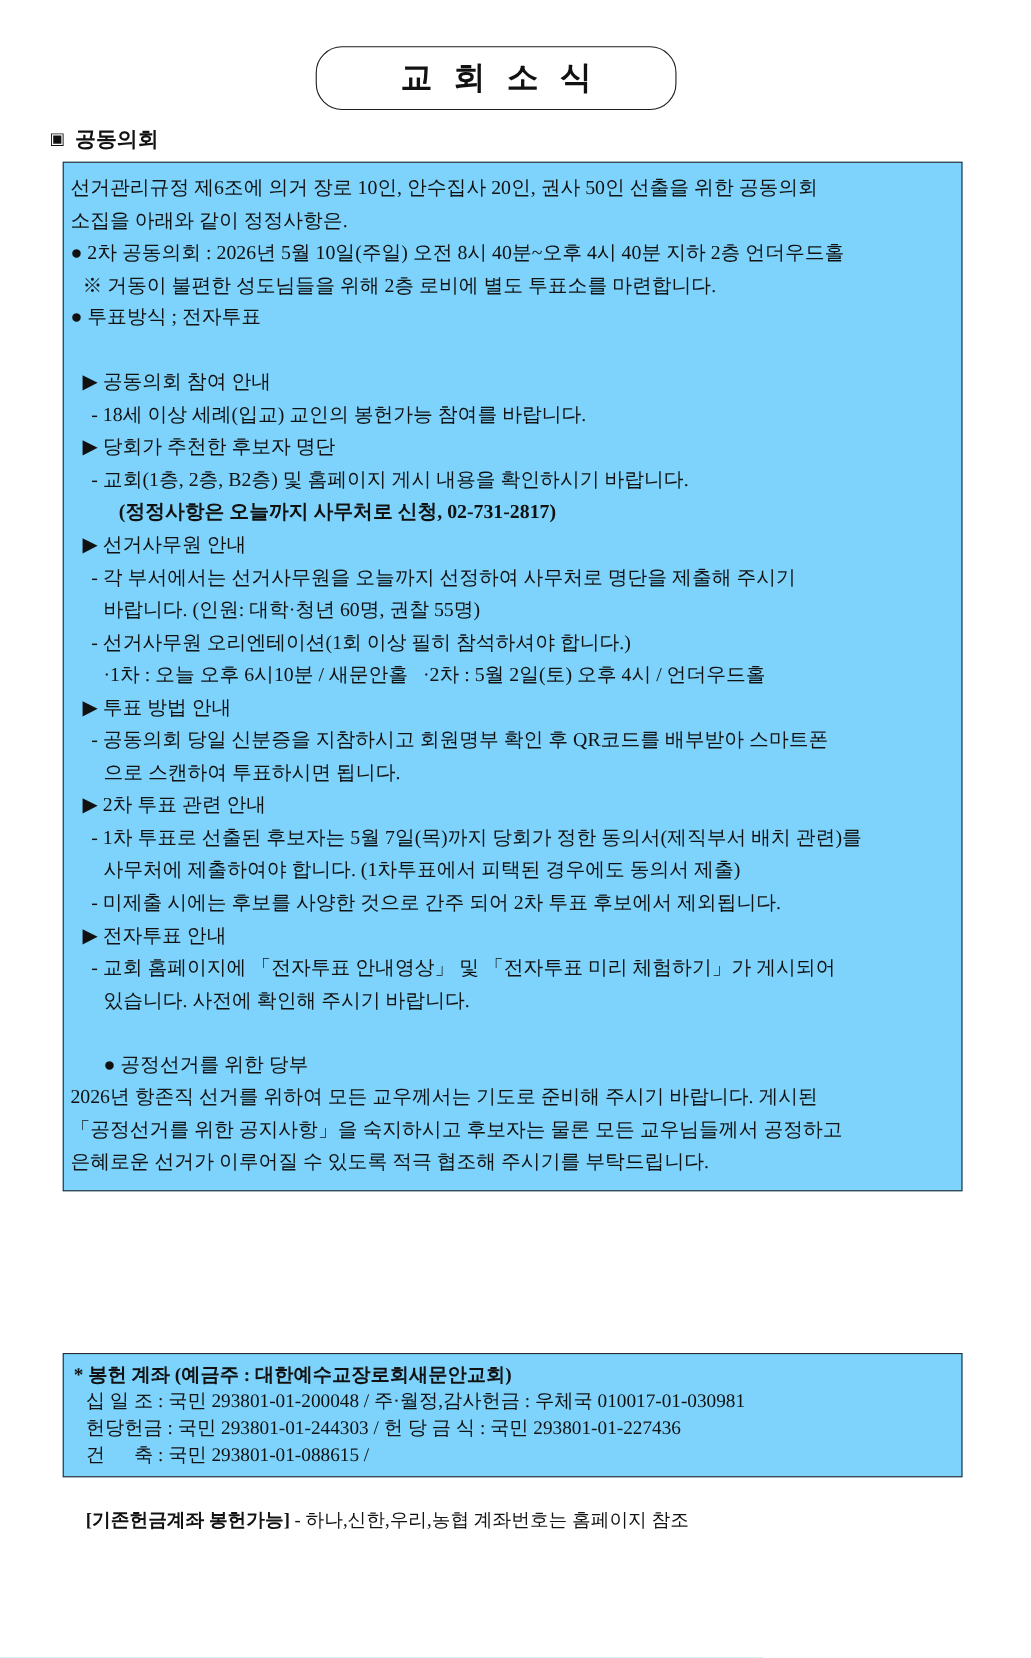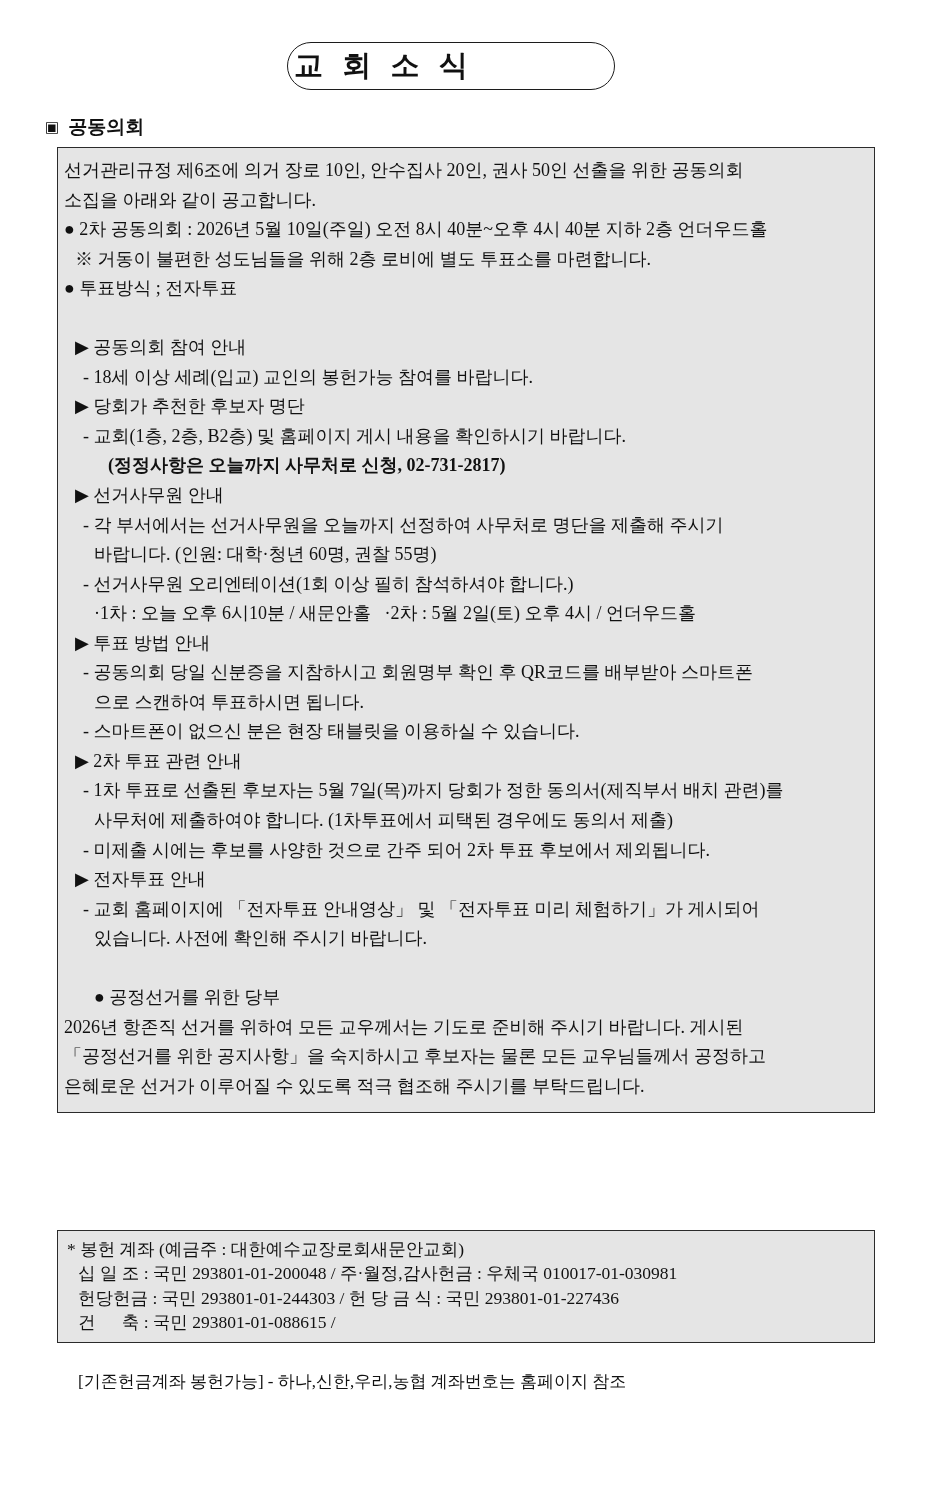--- a/index.html
+++ b/index.html
@@ -1,83 +1,82 @@
 <!DOCTYPE html>
 <html><head>
 <meta charset="utf-8">
 <style>
   html,body{margin:0;padding:0;}
   body{
     width:937px;height:1507px;position:relative;background:#ffffff;color:#111;
     font-family:"Liberation Serif","DejaVu Serif",serif;
   }
   .title-banner{
-    position:absolute;left:287px;top:42px;width:328px;height:48px;
+    position:absolute;left:287px;top:42px;width:328px;height:58px;
     border:1.6px solid #1c1c1c;border-radius:24px;
-    display:flex;align-items:center;
+    display:flex;align-items:center;justify-content:center;
     font-size:29px;font-weight:600;letter-spacing:6px;box-sizing:border-box;
     padding-left:6px;
   }
   .section-header{
     position:absolute;left:45px;top:114px;font-size:19px;font-weight:bold;
     display:flex;align-items:center;
   }
   .section-header .marker{font-size:15px;margin-right:9px;line-height:19px;}
   .doc-box{
     position:absolute;left:57px;border:1.6px solid #2b2b2b;box-sizing:border-box;
-    background:#e5e5e5;overflow:hidden;
+    background:#7dd3fc;overflow:hidden;
   }
   .notice-box{top:147px;width:818px;padding:8px 5px 10px 6px;font-size:18px;}
   .notice-box .line{line-height:29.55px;min-height:29.55px;white-space:pre;}
   .offering-box{top:1230px;width:818px;padding:6px 6px 7px 9px;font-size:17.5px;}
   .offering-box .line{line-height:24.4px;min-height:24.4px;white-space:pre;}
   .ind-0{padding-left:0;}
   .ind-1{padding-left:11px;}
   .ind-2{padding-left:19px;}
   .ind-3{padding-left:30px;}
   .ind-4{padding-left:44px;font-weight:bold;}
   .footer-note{
     position:absolute;left:78px;top:1370px;font-size:17px;white-space:pre;
   }
   .footer-note .line{white-space:pre;}
-  .bold{font-weight:normal;text-align:right;}
+  .bold{font-weight:bold;text-align:right;}
 </style>
 </head>
 <body>
 
 <div class="title-banner">
   <span>교 회 소 식</span>
 </div>
 
 <div class="section-header">
   <span class="marker">▣</span>
   <span>공동의회</span>
 </div>
 
 <div class="doc-box notice-box">
     <div class="line ind-0"><span>선거관리규정 제6조에 의거 장로 10인, 안수집사 20인, 권사 50인 선출을 위한 공동의회</span></div>
-    <div class="line ind-0"><span>소집을 아래와 같이 공고합니다.</span></div>
+    <div class="line ind-0"><span>소집을 아래와 같이 정정사항은.</span></div>
     <div class="line ind-0"><span>● 2차 공동의회 : 2026년 5월 10일(주일) 오전 8시 40분~오후 4시 40분 지하 2층 언더우드홀</span></div>
     <div class="line ind-1"><span>※ 거동이 불편한 성도님들을 위해 2층 로비에 별도 투표소를 마련합니다.</span></div>
     <div class="line ind-0"><span>● 투표방식 ; 전자투표</span></div>
     <div class="line ind-0"><span></span></div>
     <div class="line ind-1"><span>▶ 공동의회 참여 안내</span></div>
     <div class="line ind-2"><span>- 18세 이상 세례(입교) 교인의 봉헌가능 참여를 바랍니다.</span></div>
     <div class="line ind-1"><span>▶ 당회가 추천한 후보자 명단</span></div>
     <div class="line ind-2"><span>- 교회(1층, 2층, B2층) 및 홈페이지 게시 내용을 확인하시기 바랍니다.</span></div>
     <div class="line ind-4"><span>(정정사항은 오늘까지 사무처로 신청, 02-731-2817)</span></div>
     <div class="line ind-1"><span>▶ 선거사무원 안내</span></div>
     <div class="line ind-2"><span>- 각 부서에서는 선거사무원을 오늘까지 선정하여 사무처로 명단을 제출해 주시기</span></div>
     <div class="line ind-3"><span>바랍니다. (인원: 대학·청년 60명, 권찰 55명)</span></div>
     <div class="line ind-2"><span>- 선거사무원 오리엔테이션(1회 이상 필히 참석하셔야 합니다.)</span></div>
     <div class="line ind-3"><span>·1차 : 오늘 오후 6시10분 / 새문안홀   ·2차 : 5월 2일(토) 오후 4시 / 언더우드홀</span></div>
     <div class="line ind-1"><span>▶ 투표 방법 안내</span></div>
     <div class="line ind-2"><span>- 공동의회 당일 신분증을 지참하시고 회원명부 확인 후 QR코드를 배부받아 스마트폰</span></div>
     <div class="line ind-3"><span>으로 스캔하여 투표하시면 됩니다.</span></div>
-    <div class="line ind-2"><span>- 스마트폰이 없으신 분은 현장 태블릿을 이용하실 수 있습니다.</span></div>
     <div class="line ind-1"><span>▶ 2차 투표 관련 안내</span></div>
     <div class="line ind-2"><span>- 1차 투표로 선출된 후보자는 5월 7일(목)까지 당회가 정한 동의서(제직부서 배치 관련)를</span></div>
     <div class="line ind-3"><span>사무처에 제출하여야 합니다. (1차투표에서 피택된 경우에도 동의서 제출)</span></div>
     <div class="line ind-2"><span>- 미제출 시에는 후보를 사양한 것으로 간주 되어 2차 투표 후보에서 제외됩니다.</span></div>
     <div class="line ind-1"><span>▶ 전자투표 안내</span></div>
     <div class="line ind-2"><span>- 교회 홈페이지에 「전자투표 안내영상」 및 「전자투표 미리 체험하기」가 게시되어</span></div>
     <div class="line ind-3"><span>있습니다. 사전에 확인해 주시기 바랍니다.</span></div>
     <div class="line ind-0"><span></span></div>
     <div class="line ind-3"><span>● 공정선거를 위한 당부</span></div>
     <div class="line ind-0"><span>2026년 항존직 선거를 위하여 모든 교우께서는 기도로 준비해 주시기 바랍니다. 게시된</span></div>

